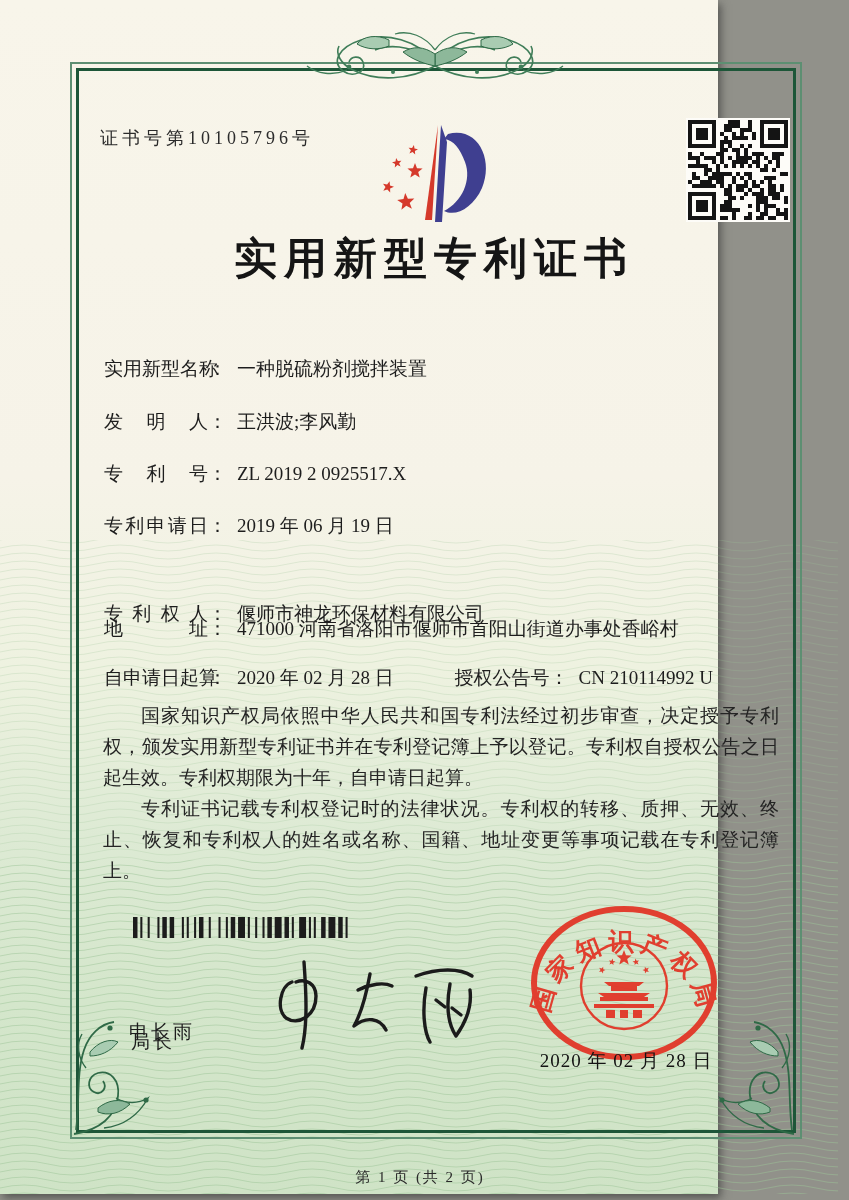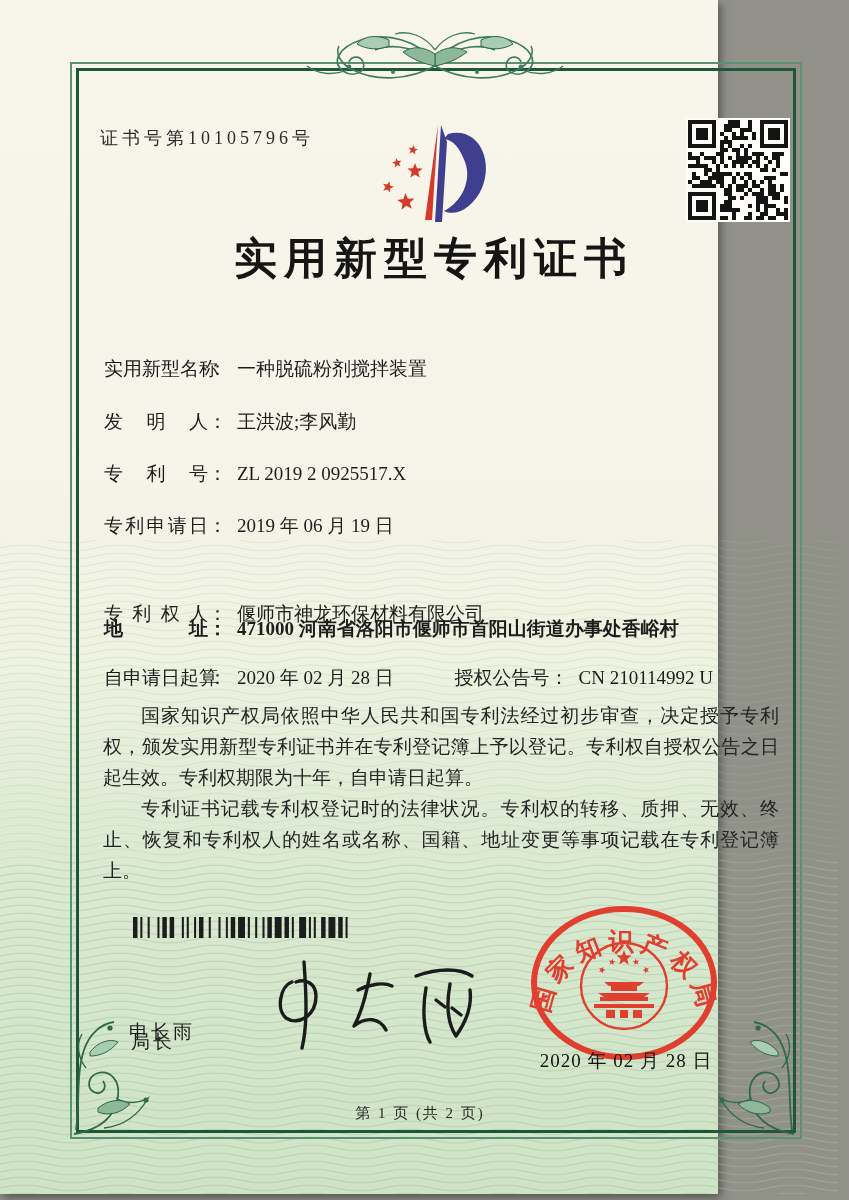--- a/index.html
+++ b/index.html
@@ -19,21 +19,21 @@
     letter-spacing:7px;color:#151515;}
   .row{left:104px;width:680px;height:26px;font-size:19px;color:#1d1d1d;white-space:nowrap;}
   .flabel{display:inline-block;width:104px;text-align:justify;text-align-last:justify;vertical-align:bottom;}
   .fvalue{margin-left:10px;}
   .grant2{margin-left:56px;}
   .para{left:103px;width:676px;font-size:19px;line-height:31px;color:#242424;
     text-indent:2em;text-align:justify;}
   .director{font-size:19px;color:#1c1c1c;letter-spacing:3px;}
   .sealdate{left:538px;top:1048px;width:176px;text-align:center;font-size:19px;
     letter-spacing:1px;color:#141414;}
-  .pageinfo{left:70px;top:1104px;width:700px;text-align:center;font-size:15px;
+  .pageinfo{left:70px;top:1168px;width:700px;text-align:center;font-size:15px;
     letter-spacing:2px;color:#2a2a2a;}
   .backnote{left:40px;top:1158px;width:728px;text-align:center;font-size:15px;
     letter-spacing:3px;color:#3a3a3a;}
 </style>
 </head>
 <body>
 
 <div class="scan">
   <div class="paper">
 
@@ -333,21 +333,21 @@
     </div>
     <div class="abs row" style="top:461px;">
       <span class="flabel">专利号</span><span>：</span><span class="fvalue">ZL 2019 2 0925517.X</span>
     </div>
     <div class="abs row" style="top:513px;">
       <span class="flabel">专利申请日</span><span>：</span><span class="fvalue">2019 年 06 月 19 日</span>
     </div>
     <div class="abs row" style="top:564px;margin-top:37px;">
       <span class="flabel">专利权人</span><span>：</span><span class="fvalue">偃师市神龙环保材料有限公司</span>
     </div>
-    <div class="abs row" style="top:616px;font-weight:bold;">
+    <div class="abs row" style="top:616px;">
       <span class="flabel">地址</span><span>：</span><span class="fvalue">471000 河南省洛阳市偃师市首阳山街道办事处香峪村</span>
     </div>
 
     <div class="abs row" style="top:665px;">
       <span class="flabel">自申请日起算</span><span>：</span><span class="fvalue">2020 年 02 月 28 日</span>
       <span class="grant2">授权公告号</span><span>：</span><span class="fvalue">CN 210114992 U</span>
     </div>
 
     <div class="abs para" style="top:700px;">国家知识产权局依照中华人民共和国专利法经过初步审查，决定授予专利权，颁发实用新型专利证书并在专利登记簿上予以登记。专利权自授权公告之日起生效。专利权期限为十年，自申请日起算。</div>
     <div class="abs para" style="top:793px;">专利证书记载专利权登记时的法律状况。专利权的转移、质押、无效、终止、恢复和专利权人的姓名或名称、国籍、地址变更等事项记载在专利登记簿上。</div>

